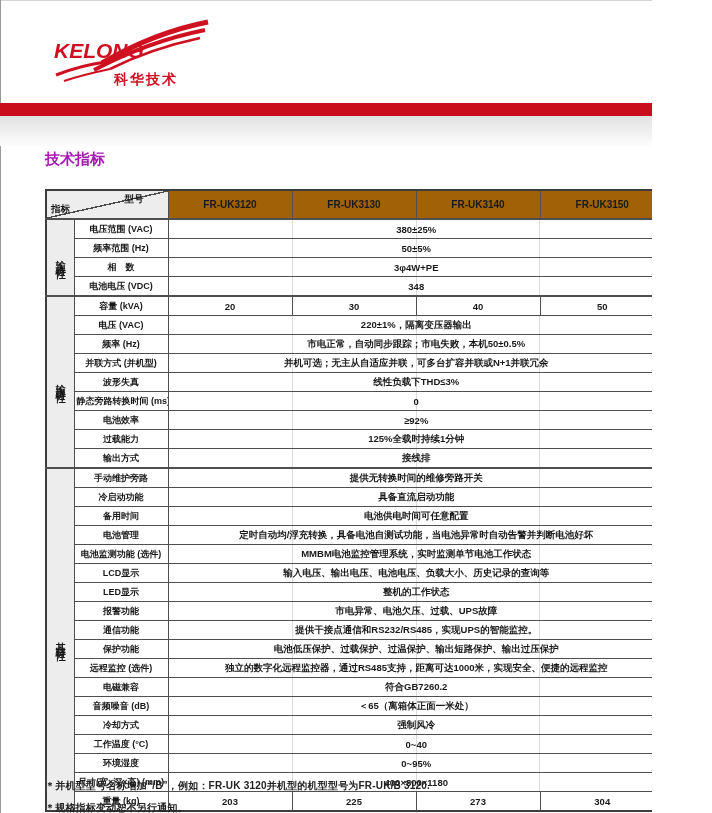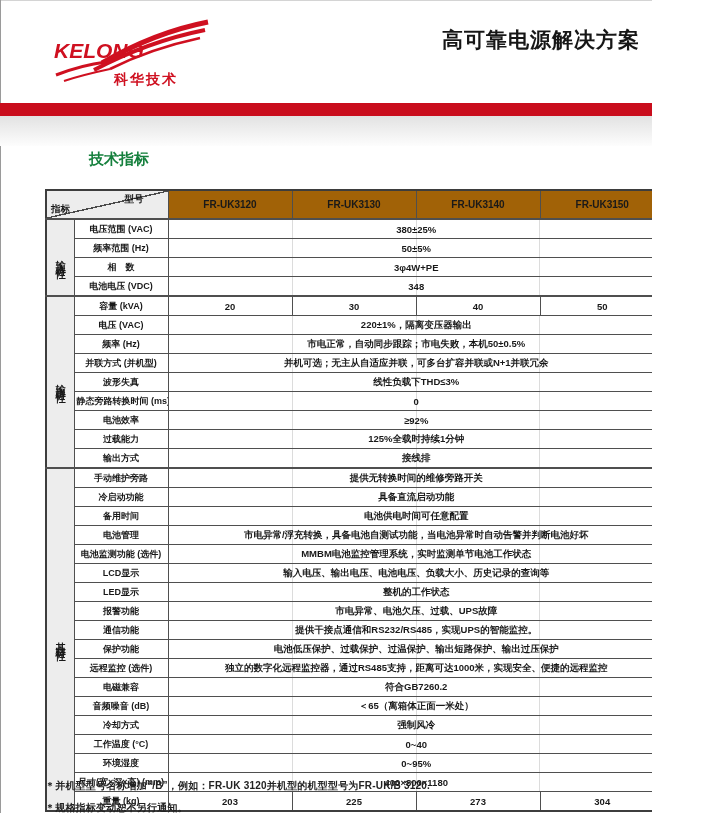--- a/index.html
+++ b/index.html
@@ -8,21 +8,21 @@
     font-family:"Liberation Sans","DejaVu Sans",sans-serif;color:#191919;
     box-shadow:inset 1px 0 0 #9a9a9a, inset 0 1px 0 #d4d4d4;
   }
   
   .logo{position:absolute;left:50px;top:18px;width:170px;height:72px;}
   .titles{position:absolute;right:12px;top:25px;text-align:right;
     font-size:21px;font-weight:bold;color:#161616;line-height:29px;letter-spacing:1px;}
   .redbar{position:absolute;left:0;top:103px;width:712px;height:13px;background:#c90d1c;}
   .fade{position:absolute;left:0;top:116px;width:712px;height:30px;
     background:linear-gradient(#e2e2e2,#fdfdfd);}
-  .sec-title{position:absolute;left:45px;top:150px;font-size:15px;font-weight:bold;color:#15803d;margin-left:44px;}
+  .sec-title{position:absolute;left:45px;top:150px;font-size:15px;font-weight:bold;color:#a21caf;}
   
   .tbl-wrap{position:absolute;left:45px;top:189px;}
   table{border-collapse:collapse;table-layout:fixed;width:619px;border:2px solid #3d3d3d;}
   td,th{border:1px solid #4f4f4f;height:18px;padding:0 2px;text-align:center;
     font-size:9.5px;font-weight:600;color:#191919;overflow:hidden;white-space:nowrap;}
   thead th{height:27px;background:#a16207;border-bottom-width:2px;font-size:10px;}
   tr.sec-top td{border-top-width:2px;}
   td.cat{background:#ededed;writing-mode:vertical-rl;text-orientation:upright;
     letter-spacing:3px;font-size:10px;padding:0;}
   td.lab{font-size:9px;background:#fff;}
@@ -55,21 +55,20 @@
         <path d="M60,51 C92,35 122,26 150,20" stroke-width="2.6"></path>
         <path d="M6,57 C24,50 40,46 56,44" stroke-width="3"></path>
         <path d="M14,63 C32,57 46,54 60,51" stroke-width="2"></path>
       </g>
       <text x="4" y="40" font-size="21" font-style="italic" font-weight="bold" fill="#cf1020">KELONG</text>
       <text x="64" y="66" font-size="14" font-weight="bold" letter-spacing="2" fill="#cf1020">科华技术</text>
     </svg>
   </div>
 
   <div class="titles">
-    <div>高可靠电源解决方案</div>
   </div>
 
   <div class="redbar"></div>
   <div class="fade"></div>
 
   <div class="sec-title">技术指标</div>
 
   <div class="tbl-wrap">
     <table>
       <colgroup>
@@ -158,21 +157,21 @@
           <tr>
             <td class="lab">冷启动功能</td>
             <td class="val merged" colspan="4">具备直流启动功能</td>
           </tr>
           <tr>
             <td class="lab">备用时间</td>
             <td class="val merged" colspan="4">电池供电时间可任意配置</td>
           </tr>
           <tr>
             <td class="lab">电池管理</td>
-            <td class="val merged" colspan="4">市电异常/浮充转换，具备电池自测试功能，当电池异常时自动告警并判断电池好坏</td>
+            <td class="val merged" colspan="4">定时自动均/浮充转换，具备电池自测试功能，当电池异常时自动告警并判断电池好坏</td>
           </tr>
           <tr>
             <td class="lab">电池监测功能 (选件)</td>
             <td class="val merged" colspan="4">MMBM电池监控管理系统，实时监测单节电池工作状态</td>
           </tr>
           <tr>
             <td class="lab">LCD显示</td>
             <td class="val merged" colspan="4">输入电压、输出电压、电池电压、负载大小、历史记录的查询等</td>
           </tr>
           <tr>

